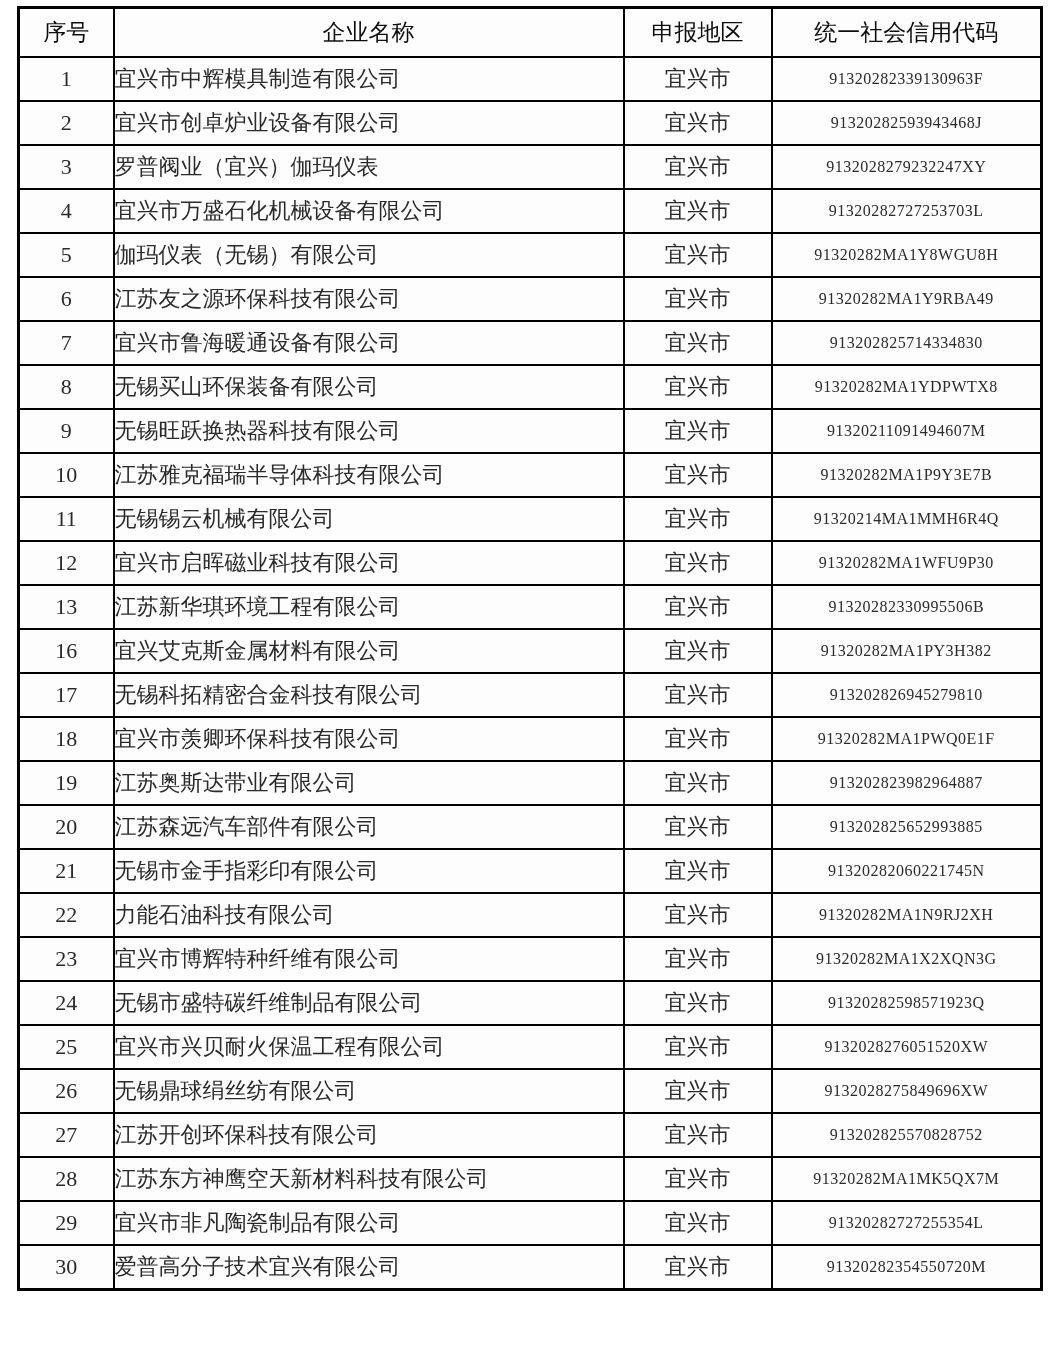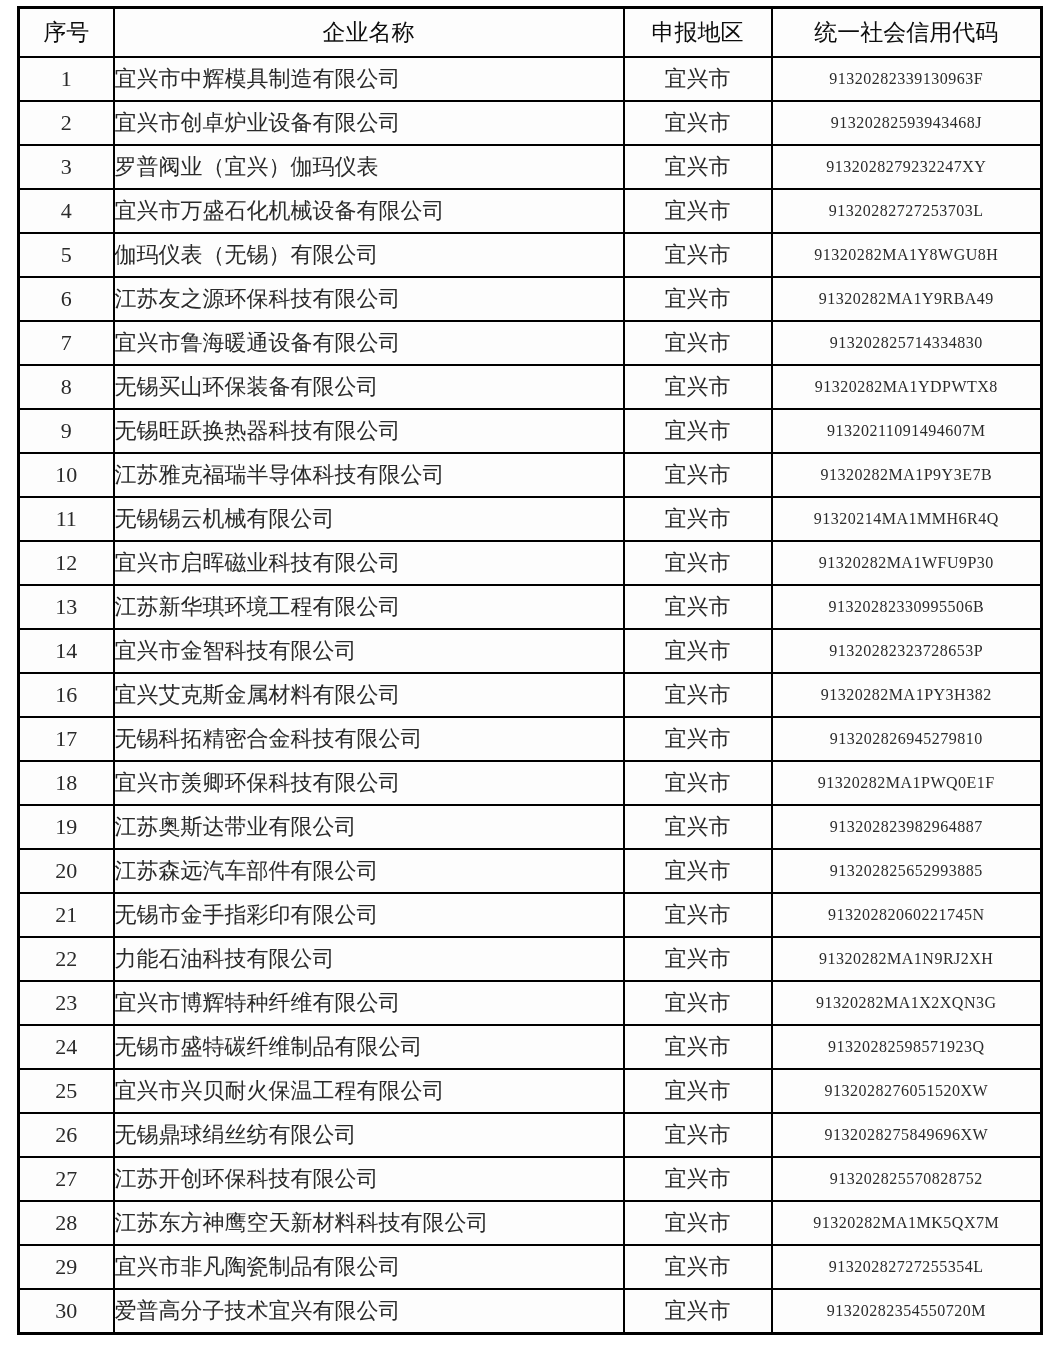--- a/index.html
+++ b/index.html
@@ -151,26 +151,20 @@
           <td>宜兴市</td>
           <td class="code">91320282MA1WFU9P30</td>
         </tr>
         <tr>
           <td>13</td>
           <td class="name">江苏新华琪环境工程有限公司</td>
           <td>宜兴市</td>
           <td class="code">91320282330995506B</td>
         </tr>
         <tr>
-          <td>14</td>
-          <td class="name">宜兴市金智科技有限公司</td>
-          <td>宜兴市</td>
-          <td class="code">91320282323728653P</td>
-        </tr>
-        <tr>
           <td>16</td>
           <td class="name">宜兴艾克斯金属材料有限公司</td>
           <td>宜兴市</td>
           <td class="code">91320282MA1PY3H382</td>
         </tr>
         <tr>
           <td>17</td>
           <td class="name">无锡科拓精密合金科技有限公司</td>
           <td>宜兴市</td>
           <td class="code">913202826945279810</td>

